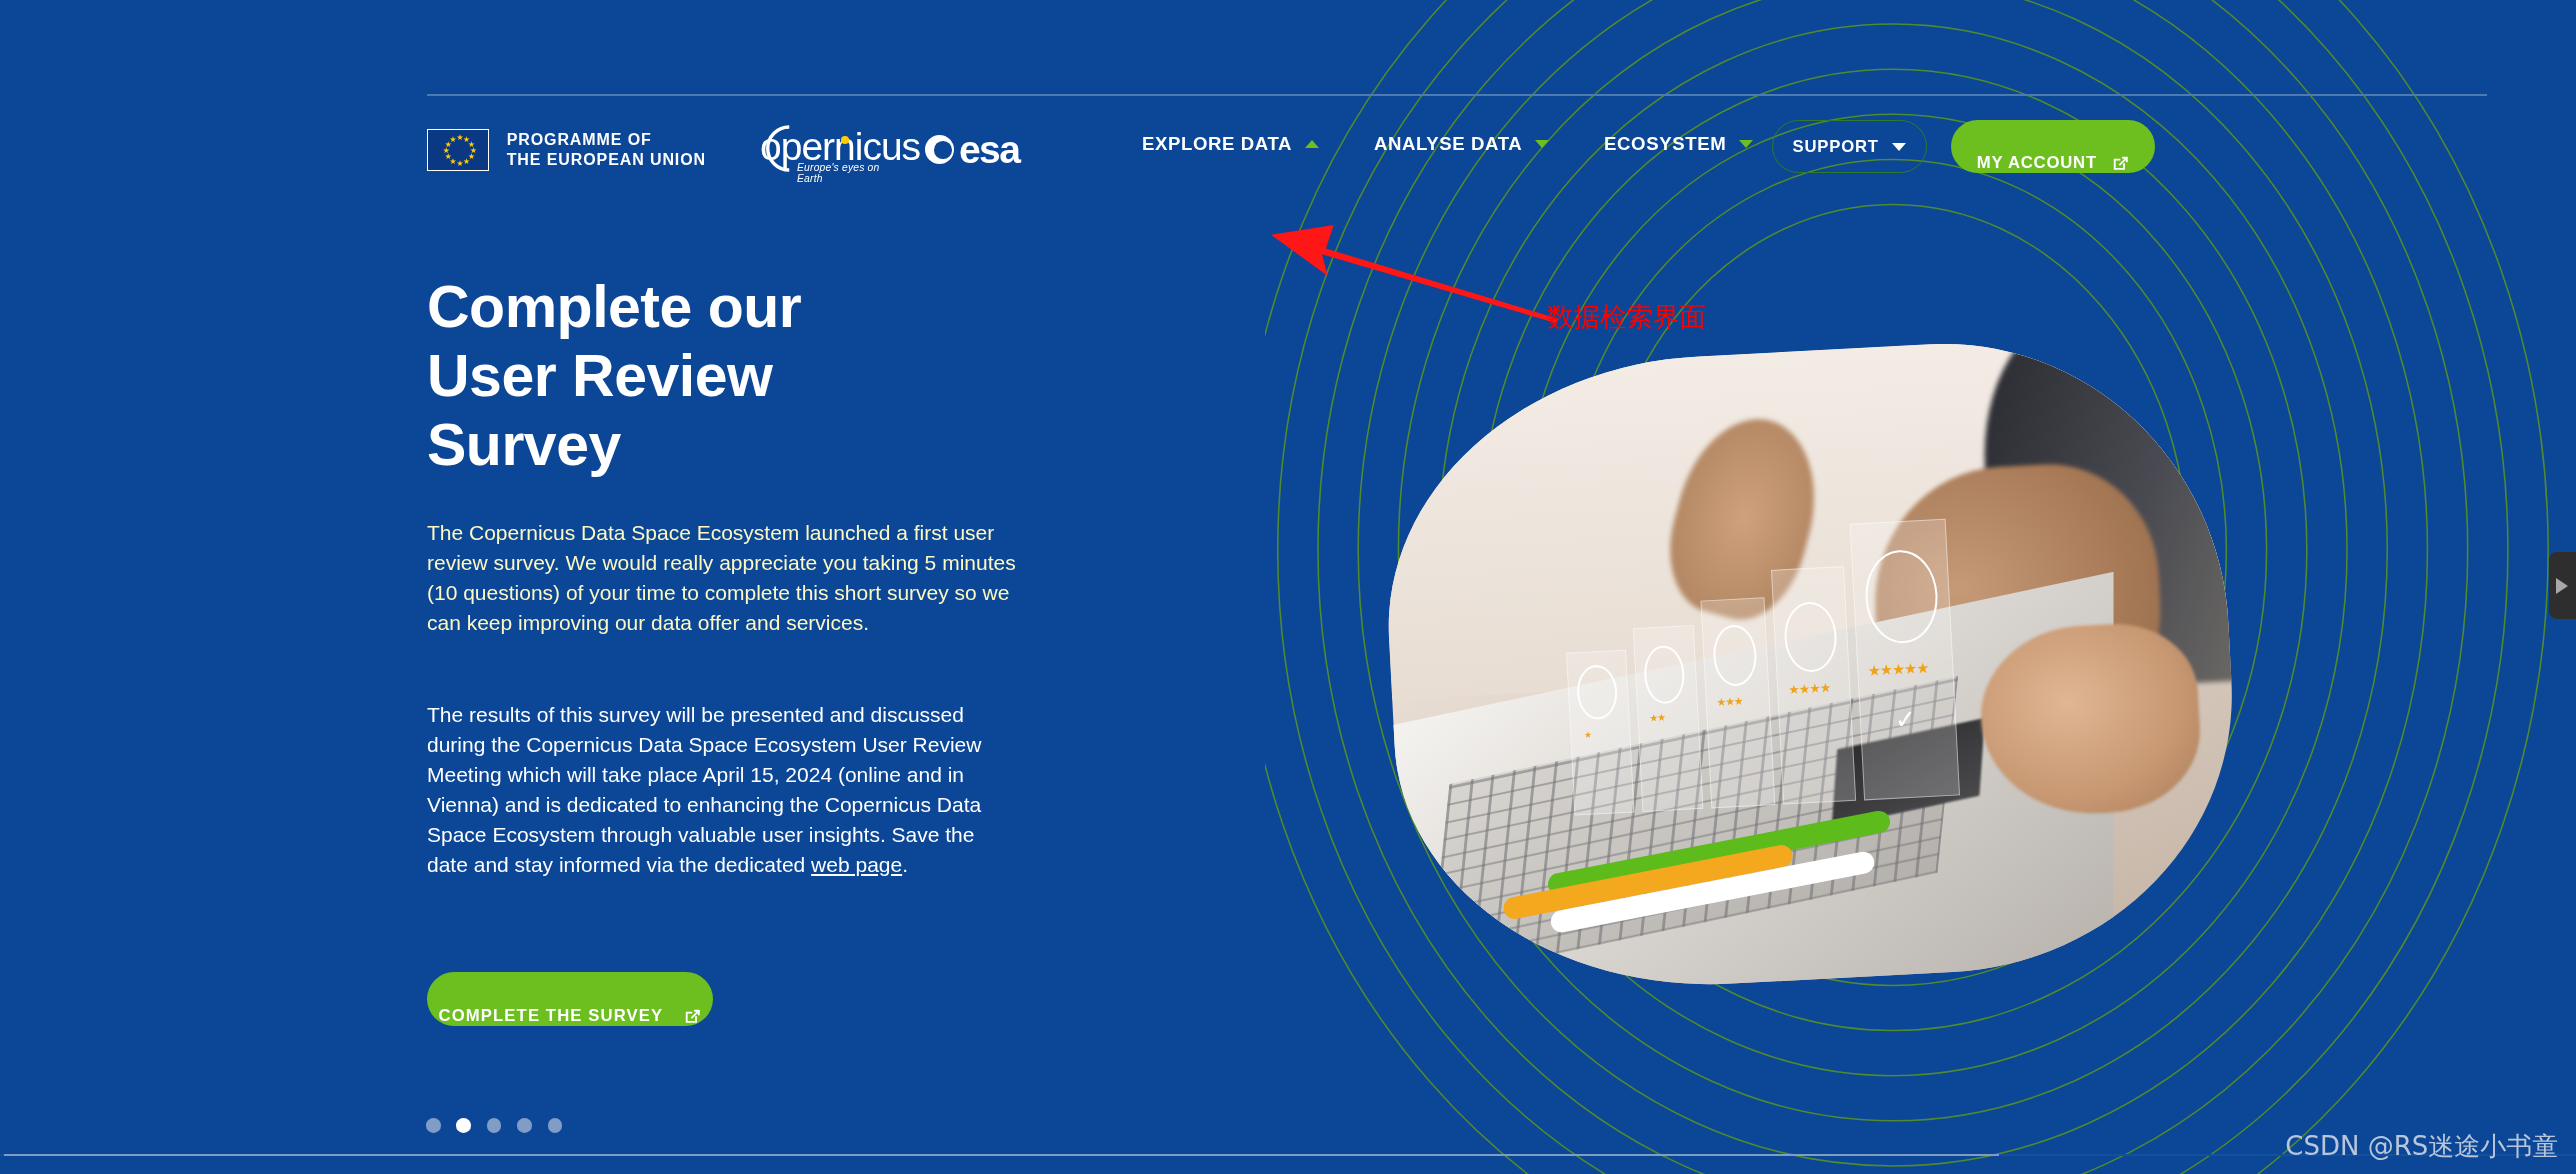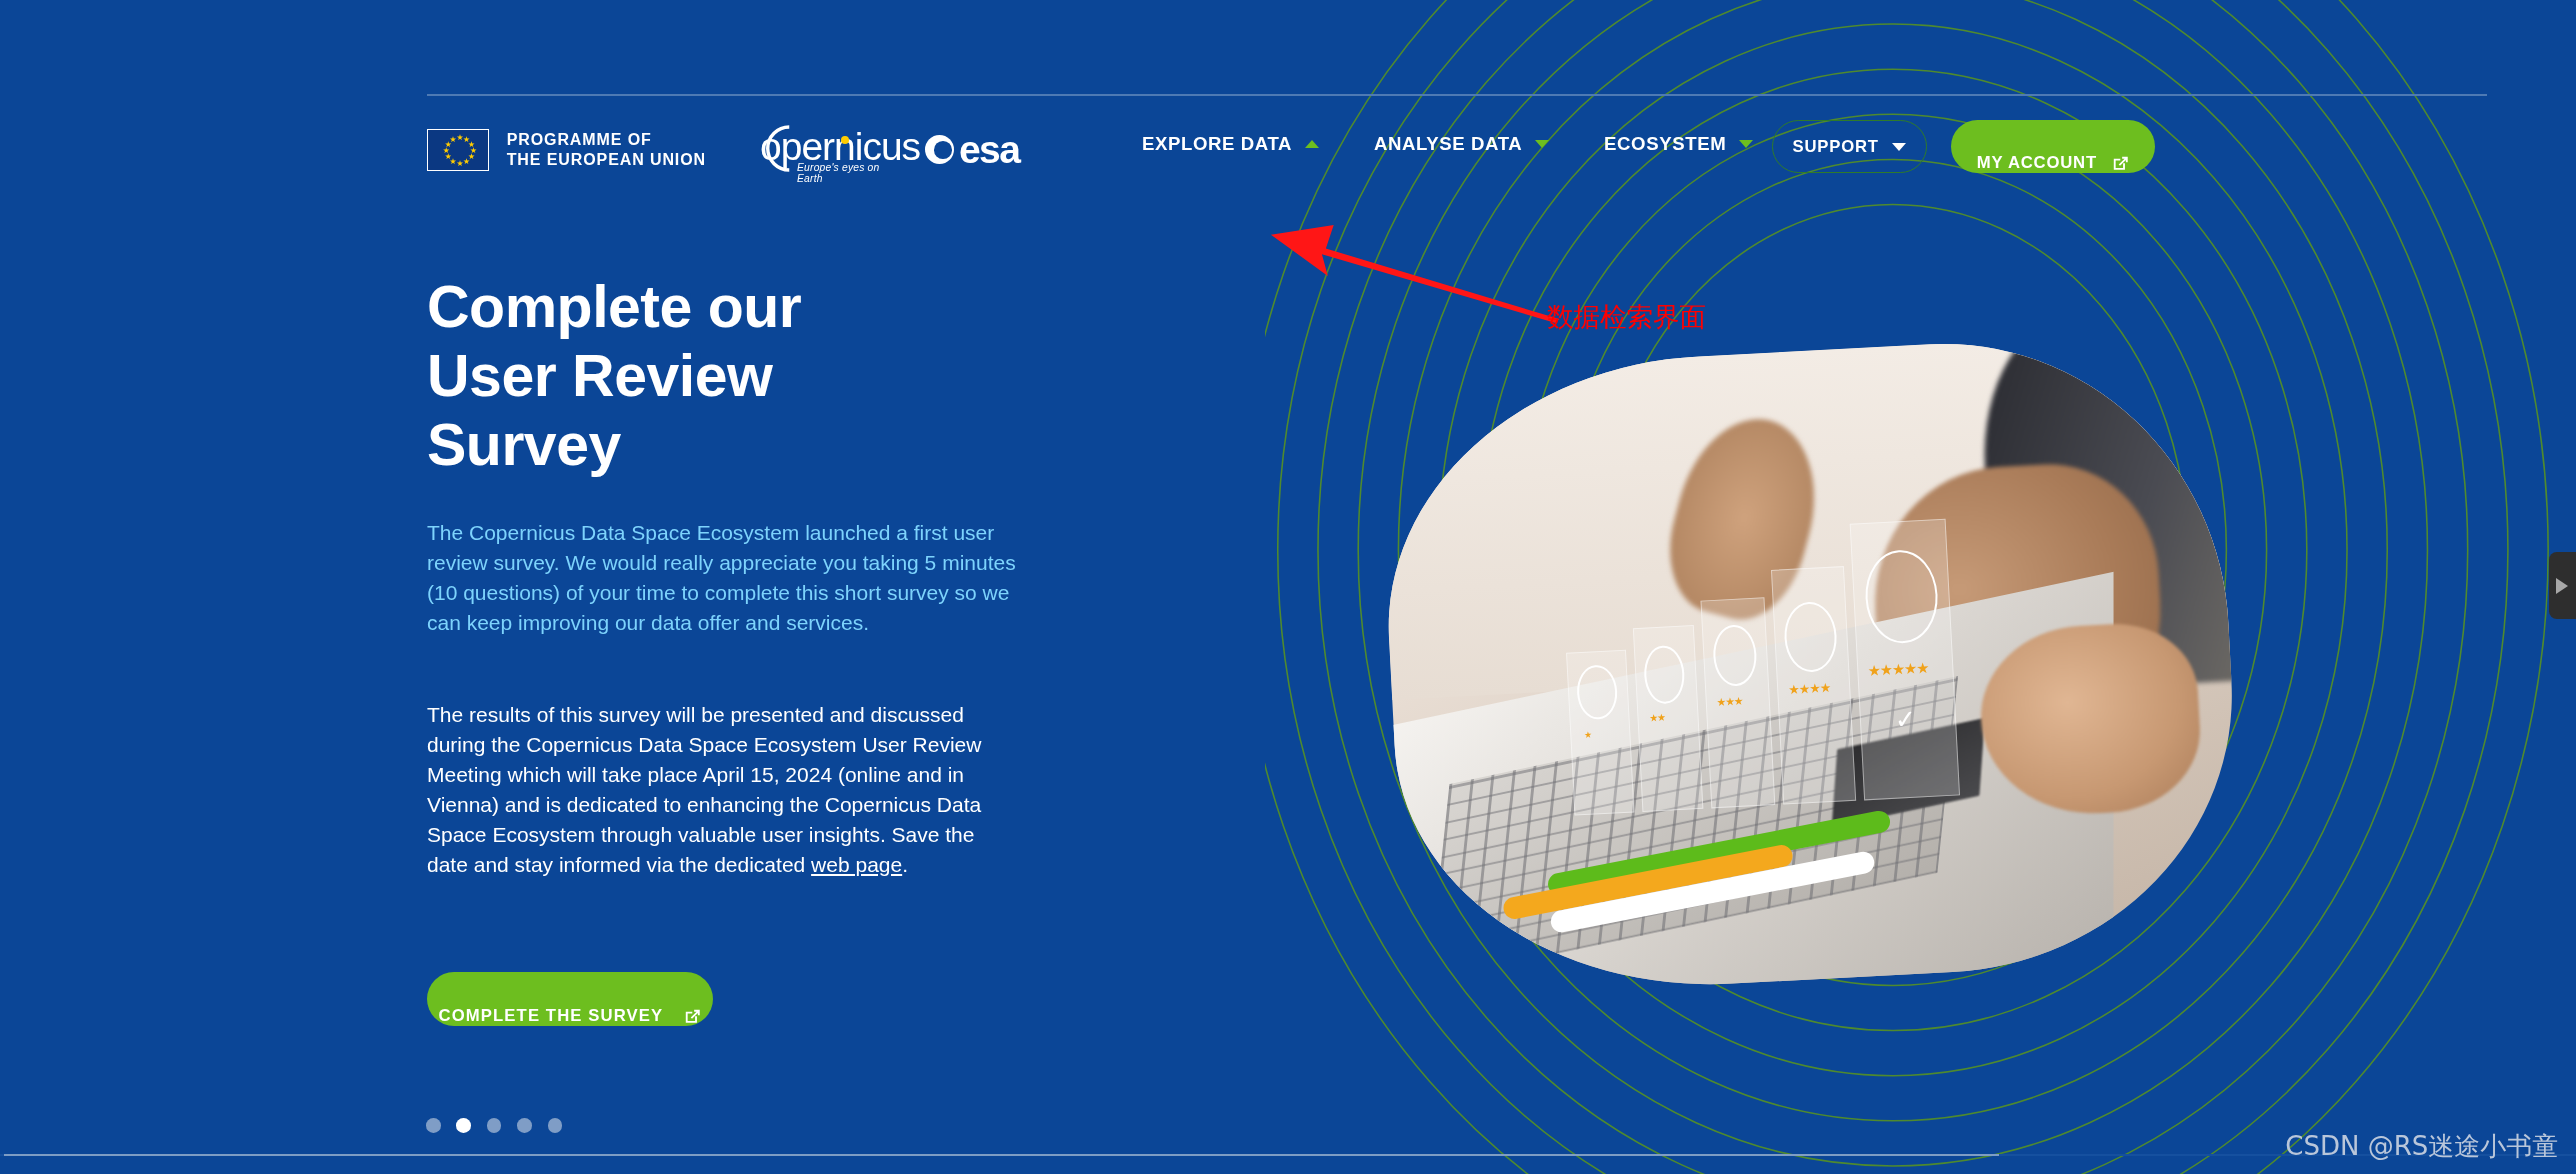--- a/index.html
+++ b/index.html
@@ -97,21 +97,21 @@
   }
   .ext-icon { width: 18.6px; height: 18.6px; position: relative; display:inline-block; }
 
   
   .hero-title {
     position: absolute; left: 427px; top: 273px; width: 510px;
     color: #ffffff; font-size: 59px; font-weight: bold; line-height: 69px; letter-spacing: -0.5px;
   }
   .hero-p1 {
     position: absolute; left: 427px; top: 518px; width: 589px;
-    color: #7dd3fc; font-size: 21px; line-height: 30px;
+    color: #fef9c3; font-size: 21px; line-height: 30px;
   }
   .hero-p2 {
     position: absolute; left: 427px; top: 700px; width: 589px;
     color: #ffffff; font-size: 21px; line-height: 30px;
   }
   .hero-p2 a { color: #ffffff; text-decoration: underline; }
   .btn-survey {
     position: absolute; left: 427px; top: 972px; width: 286px; height: 54px;
     border: none; border-radius: 27.5px; background: #6dbe1f;
     color: #ffffff; font-size: 16.7px; font-weight: bold; letter-spacing: 1.1px;

